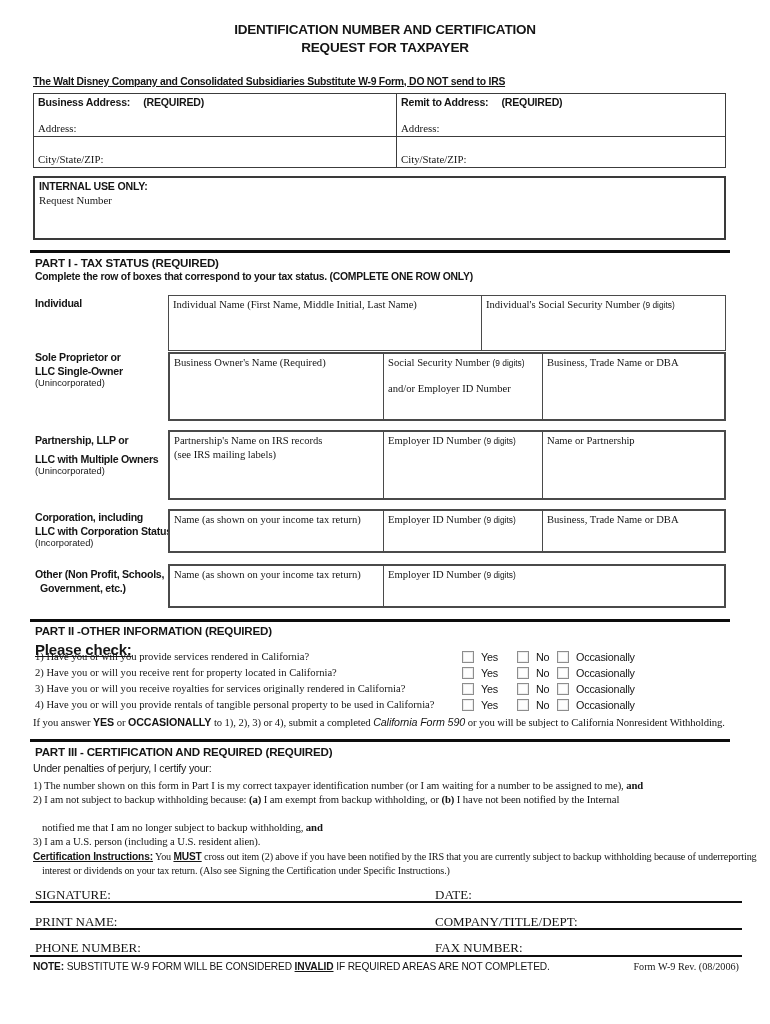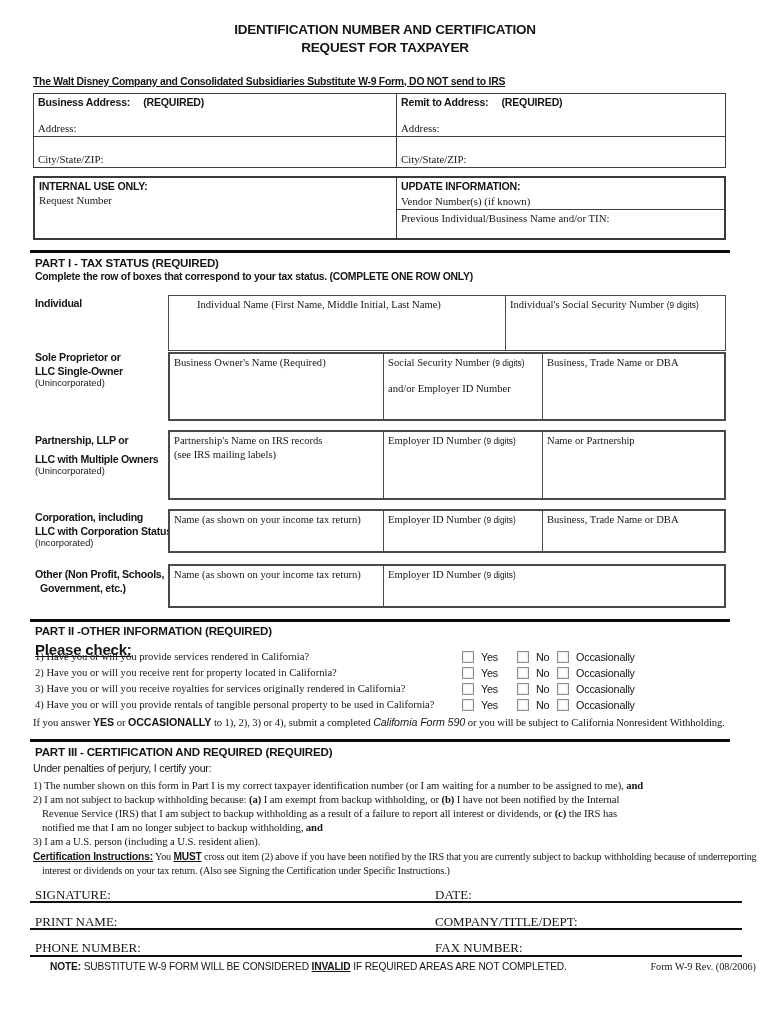--- a/index.html
+++ b/index.html
@@ -47,21 +47,21 @@
   
   .rowlabel { left:35px; width:133px; font-weight:bold; font-size:10.6px; line-height:14px;
               letter-spacing:-0.25px; white-space:nowrap; }
   .rowlabel .sub { font-weight:normal; font-size:9.3px; line-height:11.5px; letter-spacing:0; }
   .rl1 { top:296px; } .rl2 { top:350px; } .rl3 { top:433px; } .rl4 { top:510px; } .rl5 { top:567px; }
   .rl3 .l2 { margin-top:5px; }
   .rl5 .l2 { padding-left:5px; }
 
   
   .p1box { left:168px; width:558px; display:grid; background:#fff; }
-  .pb1 { top:295px; height:56px; border:1px solid #4a4a4a; grid-template-columns:312px 1fr;padding-left:24px; }
+  .pb1 { top:295px; height:56px; border:1px solid #4a4a4a; grid-template-columns:312px 1fr; }
   .pb2 { top:352px; height:69px; border:2px solid #4a4a4a; grid-template-columns:213px 159px 1fr; }
   .pb3 { top:430px; height:70px; border:2px solid #4a4a4a; grid-template-columns:213px 159px 1fr; }
   .pb4 { top:509px; height:44px; border:2px solid #4a4a4a; grid-template-columns:213px 159px 1fr; }
   .pb5 { top:564px; height:44px; border:2px solid #4a4a4a; grid-template-columns:213px 159px 1fr; }
   .pcell { padding:2px 2px 0 4px; font-family:"Liberation Serif", serif; font-size:10.6px;
            border-left:1px solid #4a4a4a; line-height:14px; }
   .pcell:first-child { border-left:none; }
   .small { font-size:8.4px; font-family:"Liberation Sans", sans-serif; }
   .gapline { margin-top:12px; }
 
@@ -89,21 +89,21 @@
   .ct1 { top:851px; left:33px; } .ct2 { top:865px; left:42px; }
 
   
   .sigrow { left:30px; width:712px; border-bottom:2px solid #0f0f0f;
             font-family:"Liberation Serif", serif; font-size:13px; }
   .s1 { top:886px; height:17px; } .s2 { top:913px; height:17px; } .s3 { top:939px; height:18px; }
   .sigrow .lab1 { position:absolute; left:5px; top:1px; }
   .sigrow .lab2 { position:absolute; left:405px; top:1px; }
 
   
-  .foot { top:961px; left:50px; width:706px; display:flex; justify-content:space-between;
+  .foot { top:961px; left:33px; width:706px; display:flex; justify-content:space-between;
           align-items:flex-start; }
   .fnote { font-size:10.2px; letter-spacing:-0.15px; white-space:nowrap; }
   .frev { font-family:"Liberation Serif", serif; font-size:10.2px; white-space:nowrap; }
 </style>
 </head>
 <body>
 
 <div class="page">
 
   <div class="abs title">
@@ -127,25 +127,20 @@
     <div class="rB c2">
       <span class="flabel">City/State/ZIP:</span>
     </div>
   </div>
 
   <div class="abs box2">
     <div class="left">
       <div class="bhead">INTERNAL USE ONLY:</div>
       <div class="flabel reqnum">Request Number</div>
     </div>
-    <div class="right">
-      <div class="b2r1 bhead">UPDATE INFORMATION:</div>
-      <div class="b2r2 flabel">Vendor Number(s) (if known)</div>
-      <div class="b2r3 flabel">Previous Individual/Business Name and/or TIN:</div>
-    </div>
   </div>
 
   <div class="abs rule r1"></div>
   <div class="abs pheading p1h">PART I - TAX STATUS (REQUIRED)</div>
   <div class="abs p1i">Complete the row of boxes that correspond to your tax status. (COMPLETE ONE ROW ONLY)</div>
 
   <div class="abs rowlabel rl1">
     <div>Individual</div>
   </div>
   <div class="abs p1box pb1">
@@ -267,21 +262,20 @@
   </div>
 
   <div class="abs p2note"><span>If you answer </span><span style="font-weight: bold; font-family: &quot;Liberation Sans&quot;, sans-serif;">YES</span><span> or </span><span style="font-weight: bold; font-family: &quot;Liberation Sans&quot;, sans-serif;">OCCASIONALLY</span><span> to 1), 2), 3) or 4), submit a completed </span><span style="font-style: italic; font-family: &quot;Liberation Sans&quot;, sans-serif;">California Form 590</span><span> or you will be subject to California Nonresident Withholding.</span></div>
 
   <div class="abs rule r3"></div>
   <div class="abs pheading p3h">PART III - CERTIFICATION AND REQUIRED (REQUIRED)</div>
   <div class="abs p3intro">Under penalties of perjury, I certify your:</div>
 
   <div class="abs p3line it1"><span>1) The number shown on this form in Part I is my correct taxpayer identification number (or I am waiting for a number to be assigned to me), </span><span style="font-weight: bold;">and</span></div>
   <div class="abs p3line it2a"><span>2) I am not subject to backup withholding because: </span><span style="font-weight: bold;">(a)</span><span> I am exempt from backup withholding, or </span><span style="font-weight: bold;">(b)</span><span> I have not been notified by the Internal</span></div>
-  <div class="abs p3line it2b"><span>Revenue Service (IRS) that I am subject to backup withholding as a result of a failure to report all interest or dividends, or </span><span style="font-weight: bold;">(c)</span><span> the IRS has</span></div>
   <div class="abs p3line it2c"><span>notified me that I am no longer subject to backup withholding, </span><span style="font-weight: bold;">and</span></div>
   <div class="abs p3line it3">3) I am a U.S. person (including a U.S. resident alien).</div>
 
   <div class="abs cert ct1"><span style="font-weight: bold; text-decoration: underline; font-family: &quot;Liberation Sans&quot;, sans-serif;">Certification Instructions:</span><span> You </span><span style="font-weight: bold; text-decoration: underline; font-family: &quot;Liberation Sans&quot;, sans-serif;">MUST</span><span> cross out item (2) above if you have been notified by the IRS that you are currently subject to backup withholding because of underreporting</span></div>
   <div class="abs cert ct2">interest or dividends on your tax return.  (Also see Signing the Certification under Specific Instructions.)</div>
 
   <div class="abs sigrow s1">
     <span class="lab1">SIGNATURE:</span>
     <span class="lab2">DATE:</span>
   </div>

